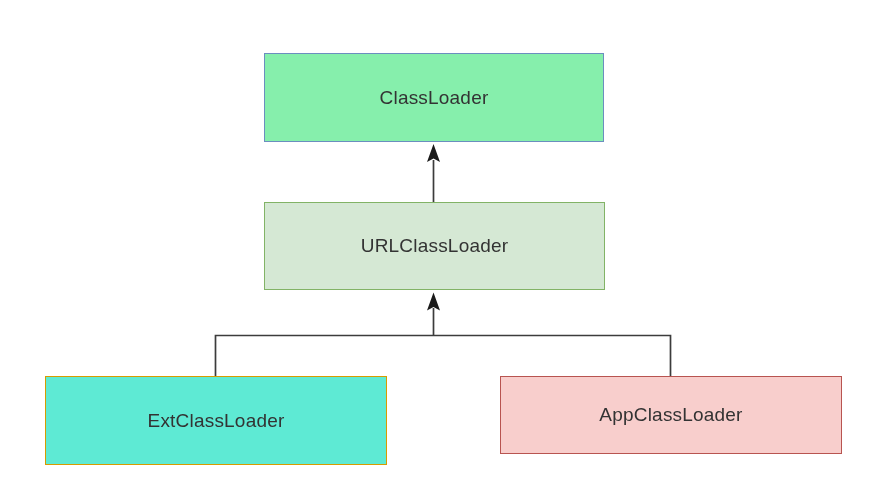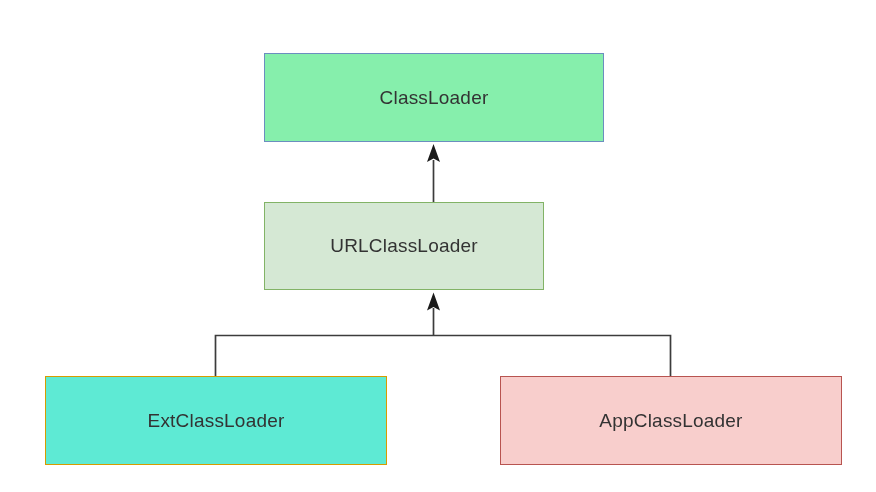--- a/index.html
+++ b/index.html
@@ -37,29 +37,29 @@
     color: #333333;
     letter-spacing: 0.2px;
     text-align: center;
     white-space: nowrap;
   }
   .node-classloader {
     left: 264px; top: 53px; width: 340px; height: 89px;
     background: #86efac; border-color: #6c8ebf;
   }
   .node-urlclassloader {
-    left: 264px; top: 202px; width: 280px; height: 88px;
+    left: 264px; top: 202px; width: 341px; height: 88px;
     background: #d5e8d4; border-color: #82b366;
   }
   .node-extclassloader {
     left: 45px; top: 376px; width: 342px; height: 89px;
     background: #5eead4; border-color: #d79b00;
   }
   .node-appclassloader {
-    left: 500px; top: 376px; width: 342px; height: 89px;
+    left: 500px; top: 376px; width: 342px; height: 78px;
     background: #f8cecc; border-color: #b85450;
   }
 </style>
 </head>
 <body>
 
 <div class="canvas">
 
   <svg class="edges-layer" width="876" height="492" viewBox="0 0 876 492" xmlns="http://www.w3.org/2000/svg">
 

